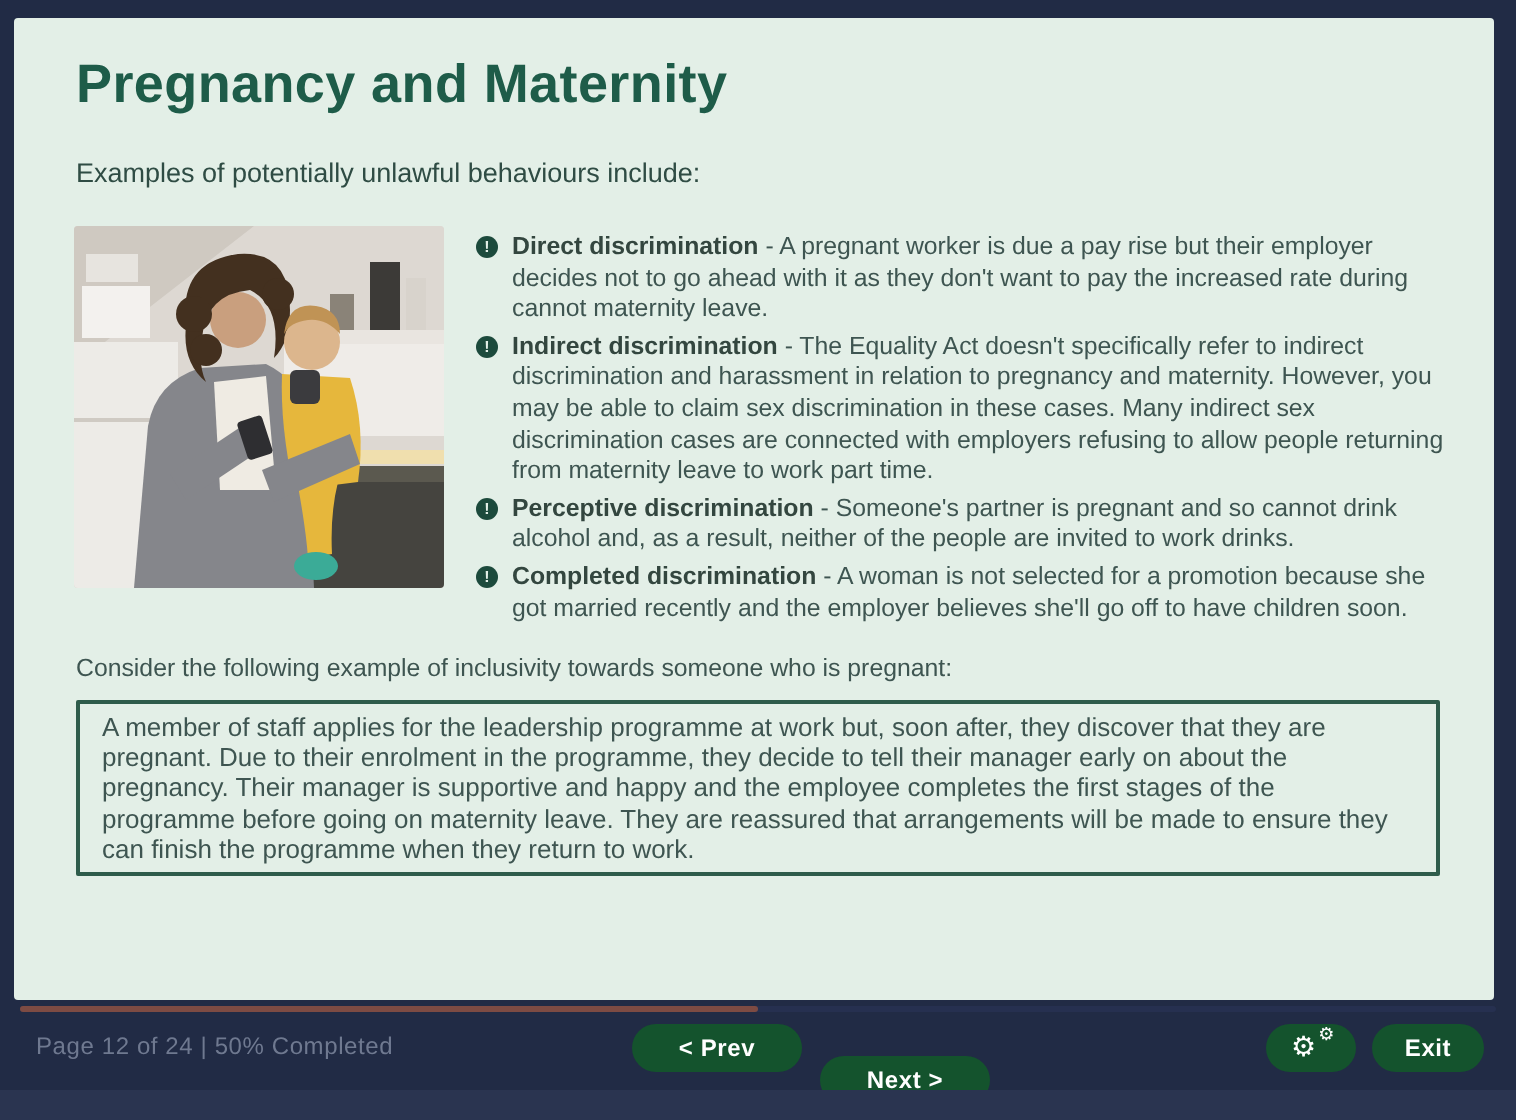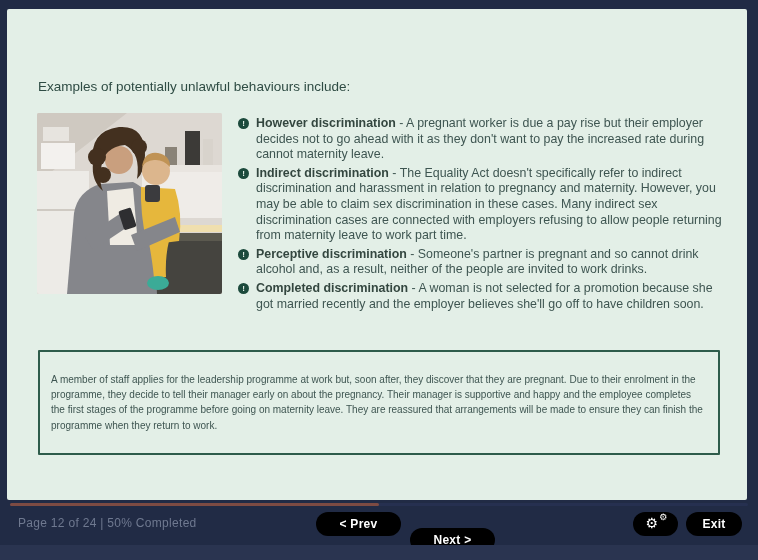--- a/index.html
+++ b/index.html
@@ -42,57 +42,58 @@
   }
   .ditem b{color:#33463f;font-weight:bold;}
   
   .consider{
     position:absolute;left:31px;top:318px;
     font-size:12.4px;color:#3e5551;
   }
   .example-box{
     position:absolute;left:31px;top:341px;width:656px;
     border:2px solid #2e5c4b;border-radius:1px;
-    padding:20px 11px;background:#e3efe7;
-    font-size:10px;line-height:15.2px;color:#3e5551;
+    padding:4px 11px;background:#e3efe7;
+    font-size:13px;line-height:15.2px;color:#3e5551;
   }
   
   .progress-track{
     position:absolute;left:10px;top:503px;width:738px;height:3px;
     background:#263050;border-radius:2px;
   }
   .progress-fill{
     height:3px;background:#7d4b43;border-radius:2px;width:0;
   }
   .page-status{
     position:absolute;left:18px;top:516px;
     font-size:12px;letter-spacing:.3px;color:#6f7990;
   }
   .pill{
     position:absolute;top:512px;height:24px;border:none;cursor:pointer;
-    border-radius:12px;background:#000000;color:#ffffff;
+    border-radius:12px;background:#14532d;color:#ffffff;
     font-family:inherit;font-size:12px;font-weight:bold;letter-spacing:.3px;
     display:flex;align-items:center;justify-content:center;padding:0;
   }
   .btn-prev{left:316px;width:85px;}
   .btn-next{left:410px;width:85px;margin-top:16px;}
   .btn-settings{left:633px;width:45px;}
   .btn-exit{left:686px;width:56px;text-align:right;}
   .gear-wrap{position:relative;width:20px;height:16px;}
   .gear-main{position:absolute;left:0;top:-1px;font-size:14px;line-height:16px;}
   .gear-small{position:absolute;right:-2px;top:-4px;font-size:9px;line-height:10px;}
   .bottom-strip{
     position:absolute;left:0;top:545px;width:758px;height:15px;
     background:#2a3450;
   }
 </style>
 </head>
 <body>
 
 <div class="slide">
+  <h1>Pregnancy and Maternity</h1>
   <div class="subtitle">Examples of potentially unlawful behaviours include:</div>
 
   <div class="photo" title="Mother with curly hair in a grey cardigan holding a baby in a yellow outfit while they look at a phone together in a kitchen">
     <svg width="185" height="181" viewBox="0 0 185 181">
 
       <rect x="0" y="0" width="185" height="181" fill="#ddd8d2"></rect>
       <polygon points="0,0 90,0 0,70" fill="#cfc9c1"></polygon>
       <rect x="0" y="58" width="52" height="123" fill="#edebe7"></rect>
       <rect x="4" y="30" width="34" height="26" fill="#f3f1ee"></rect>
       <rect x="6" y="14" width="26" height="14" fill="#e7e4df"></rect>
@@ -126,39 +127,40 @@
       <path d="M112,130 Q116,152 117,166 L129,164 Q128,144 132,128 Z" fill="#e6b73c"></path>
       <ellipse cx="121" cy="170" rx="11" ry="7" fill="#3bab97"></ellipse>
 
       <polygon points="94,122 138,104 143,119 100,138" fill="#85868b"></polygon>
     </svg>
   </div>
 
   <div class="dlist">
   <div class="ditem">
     <span class="bullet">!</span>
-    <span><b>However discrimination</b><span> - A pregnant worker is due a pay rise but their employer decides not to go ahead with it as they don't want to pay the increased rate during cannot maternity leave.</span></span>
+    <span><b>Direct discrimination</b><span> - A pregnant worker is due a pay rise but their employer decides not to go ahead with it as they don't want to pay the increased rate during cannot maternity leave.</span></span>
   </div>
 
   <div class="ditem">
     <span class="bullet">!</span>
     <span><b>Indirect discrimination</b><span> - The Equality Act doesn't specifically refer to indirect discrimination and harassment in relation to pregnancy and maternity. However, you may be able to claim sex discrimination in these cases. Many indirect sex discrimination cases are connected with employers refusing to allow people returning from maternity leave to work part time.</span></span>
   </div>
 
   <div class="ditem">
     <span class="bullet">!</span>
     <span><b>Perceptive discrimination</b><span> - Someone's partner is pregnant and so cannot drink alcohol and, as a result, neither of the people are invited to work drinks.</span></span>
   </div>
 
   <div class="ditem">
     <span class="bullet">!</span>
     <span><b>Completed discrimination</b><span> - A woman is not selected for a promotion because she got married recently and the employer believes she'll go off to have children soon.</span></span>
   </div>
 </div>
 
+  <div class="consider">Consider the following example of inclusivity towards someone who is pregnant:</div>
 
   <div class="example-box">A member of staff applies for the leadership programme at work but, soon after, they discover that they are pregnant. Due to their enrolment in the programme, they decide to tell their manager early on about the pregnancy. Their manager is supportive and happy and the employee completes the first stages of the programme before going on maternity leave. They are reassured that arrangements will be made to ensure they can finish the programme when they return to work.</div>
 </div>
 
 <div class="progress-track">
   <div class="progress-fill" style="width: 50%;"></div>
 </div>
 
 <div class="page-status">Page 12 of 24 | 50% Completed</div>
 

